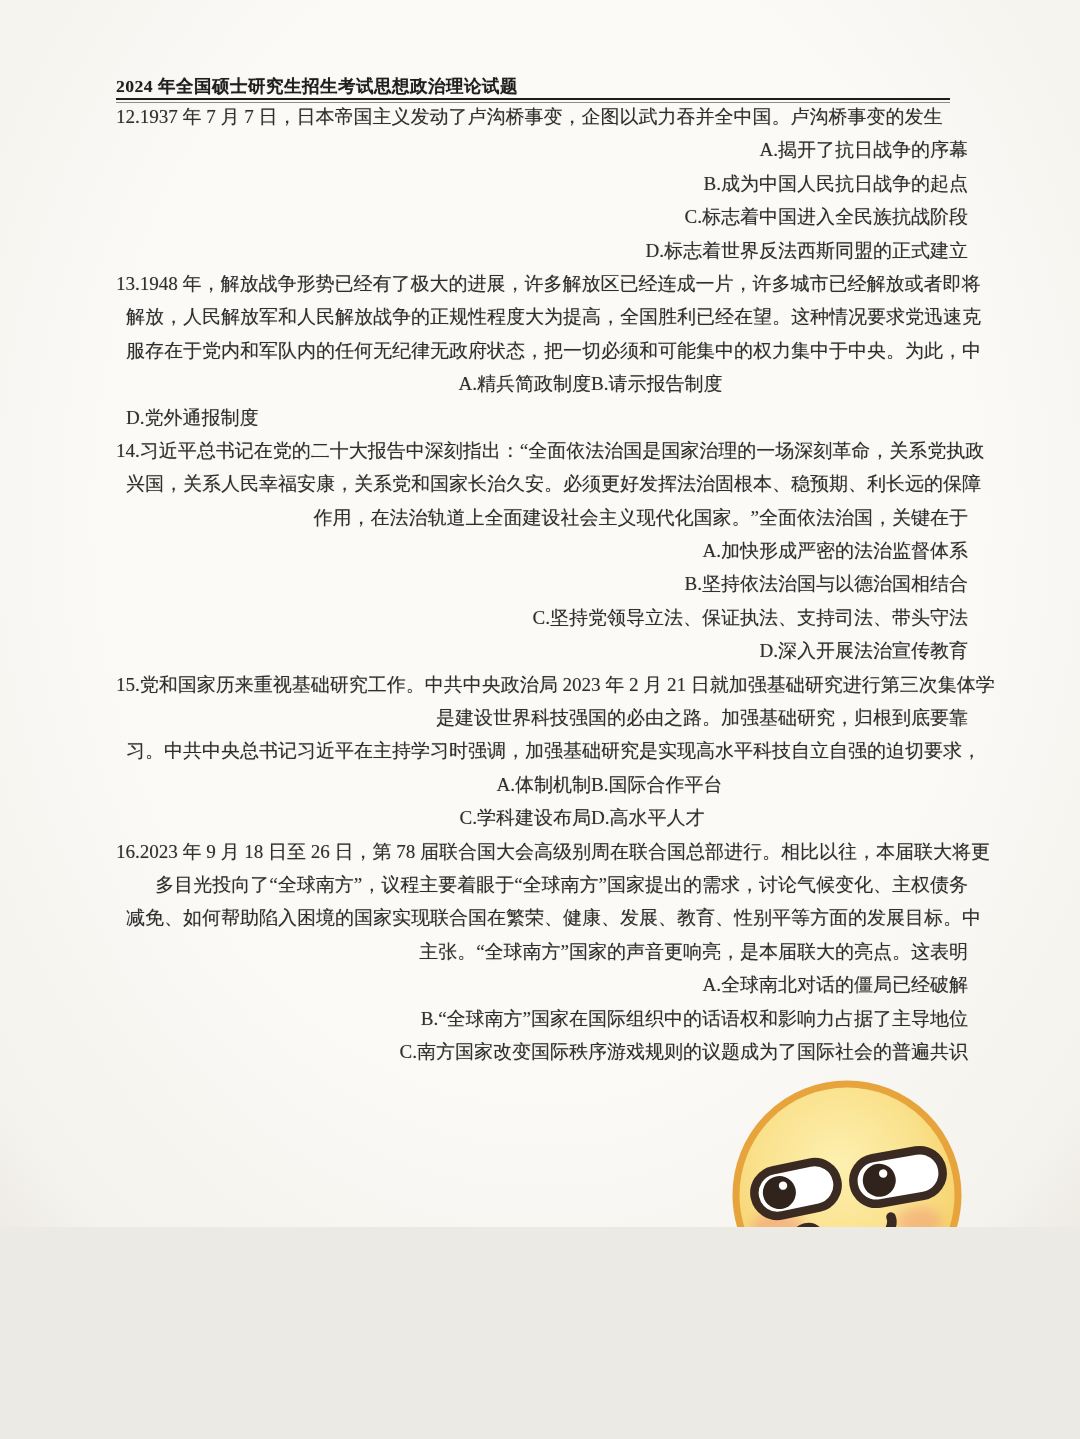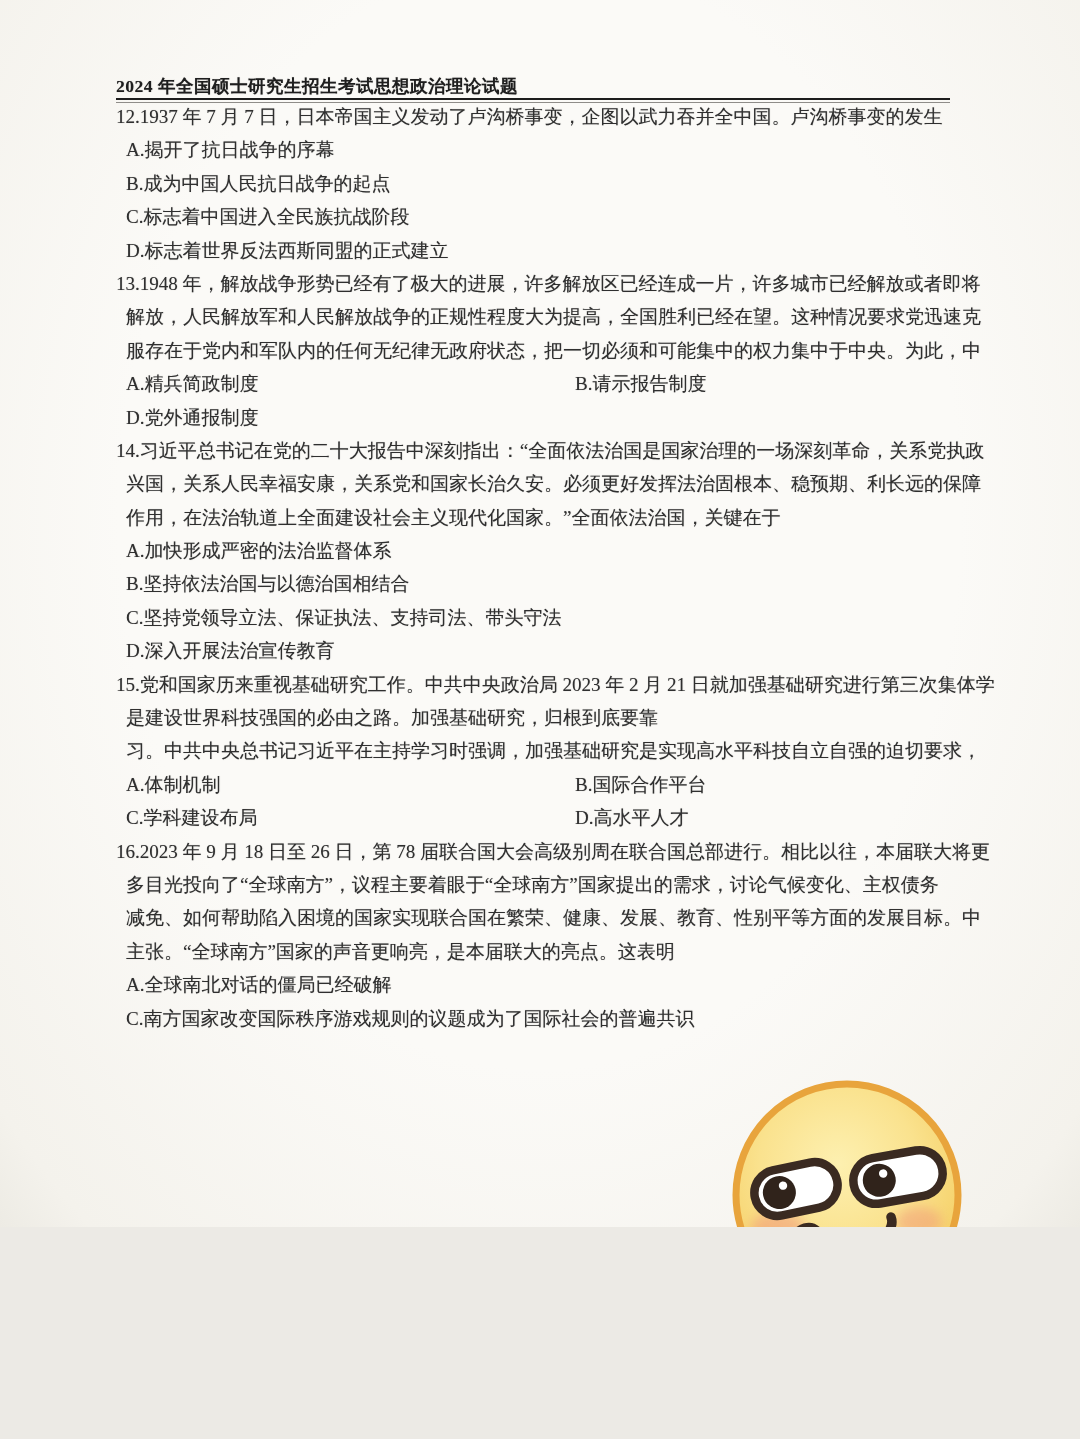--- a/index.html
+++ b/index.html
@@ -19,23 +19,23 @@
     letter-spacing:0.5px;white-space:nowrap;
     text-shadow:0.2px 0.2px 0.8px rgba(40,40,40,.45);
   }
   .rule-thick{position:absolute;left:116px;top:98px;width:834px;height:2px;background:#1d1d1d;}
   .rule-thin{position:absolute;left:116px;top:102px;width:834px;height:1px;background:#8f8d89;}
   .content{position:absolute;left:116px;top:100px;width:852px;}
   .tline{
     height:33.4px;line-height:33.4px;font-size:19px;white-space:nowrap;
     text-shadow:0.2px 0.2px 0.9px rgba(55,55,55,.4);
   }
-  .indent{padding-left:10px;}
+  .indent{padding-left:10px;text-align:right;}
   .optrow{display:flex;}
-  .optrow .col1{width:449px;display:inline-block;}
+  .optrow .col1{width:449px;display:inline-block;margin-left:16px;}
   .footer{
     position:absolute;left:116px;top:1330px;width:834px;height:30px;line-height:30px;
     text-align:left;font-style:italic;font-size:16px;color:#4e4e4e;
     letter-spacing:2px;white-space:nowrap;
     text-shadow:0.2px 0.2px 0.8px rgba(70,70,70,.35);
   }
   .footer .page-label{margin-left:34px;}
   .emoji-wrap{position:absolute;left:728px;top:1076px;width:240px;height:240px;}
 </style>
 </head>
@@ -93,20 +93,21 @@
         <span>D.高水平人才</span>
       </div>
     </div>
 
     <div>
       <div class="tline">16.2023 年 9 月 18 日至 26 日，第 78 届联合国大会高级别周在联合国总部进行。相比以往，本届联大将更</div>
       <div class="tline indent">多目光投向了“全球南方”，议程主要着眼于“全球南方”国家提出的需求，讨论气候变化、主权债务</div>
       <div class="tline indent">减免、如何帮助陷入困境的国家实现联合国在繁荣、健康、发展、教育、性别平等方面的发展目标。中</div>
       <div class="tline indent">主张。“全球南方”国家的声音更响亮，是本届联大的亮点。这表明</div>
       <div class="tline indent">A.全球南北对话的僵局已经破解</div>
+      <div class="tline indent">B.“全球南方”国家在国际组织中的话语权和影响力占据了主导地位</div>
       <div class="tline indent">C.南方国家改变国际秩序游戏规则的议题成为了国际社会的普遍共识</div>
     </div>
 
   </div>
 
   <div class="emoji-wrap">
     <svg width="240" height="240" viewBox="0 0 240 240">
       <defs>
         <radialGradient id="faceGrad" cx="46%" cy="36%" r="68%">
           <stop offset="0%" stop-color="#FDF0B0"></stop>

